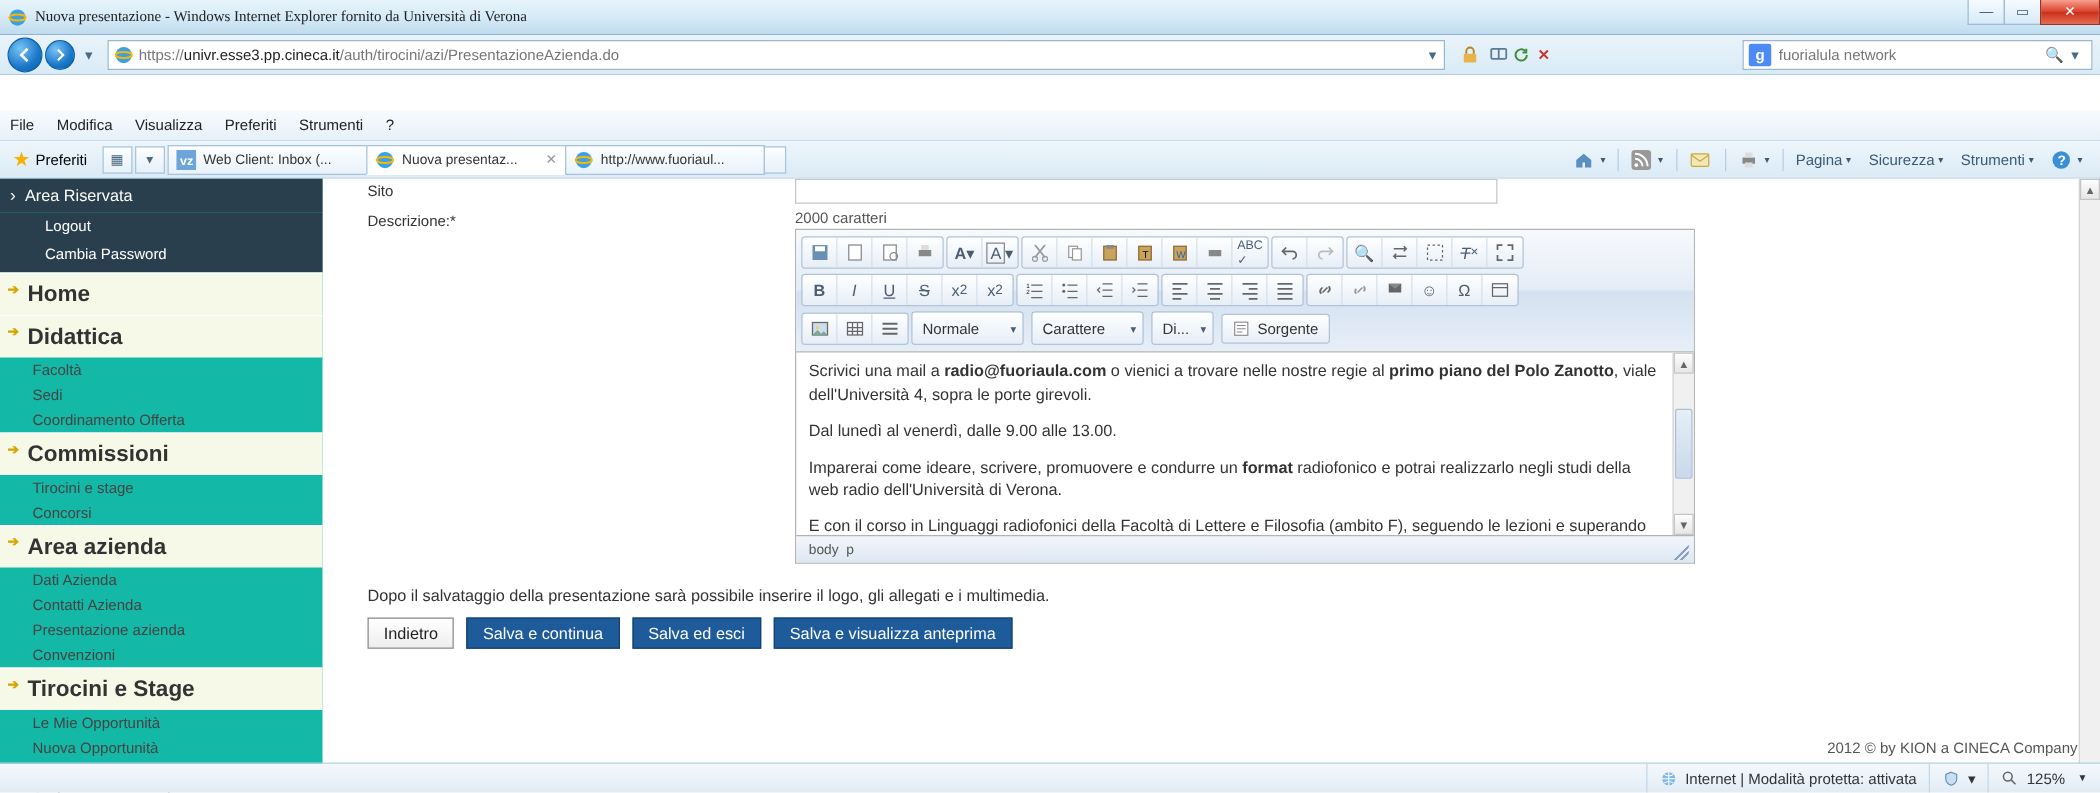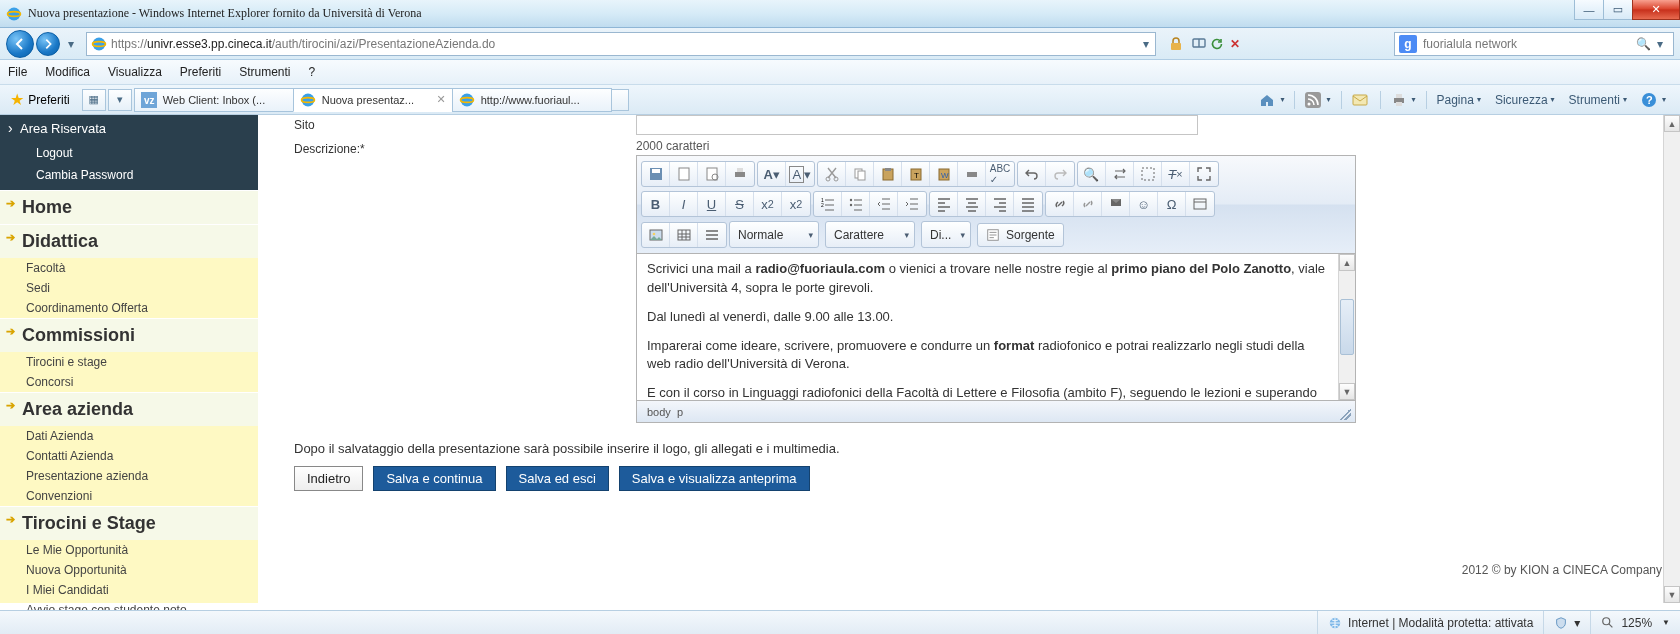--- a/index.html
+++ b/index.html
@@ -23,21 +23,21 @@
 .urlbox .path { color:#777; }
 .dropbtn { width:18px; height:22px; display:flex; align-items:center; justify-content:center; color:#4a6b85; }
 .lockbig { width:20px; height:20px; margin:0 4px; display:flex; align-items:center; justify-content:center; }
 .searchwrap { display:flex; align-items:center; margin-left:auto; }
 .searchbox { width:280px; height:24px; border:1px solid #9ab7d0; background:#fff; display:flex; align-items:center; padding:0 4px; }
 .searchbox .g { width:18px; height:18px; background:#4c8bf5; color:#fff; display:flex; align-items:center; justify-content:center; font-weight:bold; font-size:12px; border-radius:2px; margin-right:6px; }
 .searchbox .txt { color:#777; }
 .searchbox .mag { margin-left:auto; color:#5a7a96; }
 
 
-.menubar { height:22px; background:linear-gradient(#f7fbfe,#e7f1f9); display:flex; align-items:center; padding:12px 8px; border-bottom:1px solid #c8dceb; font-size:12px; color:#222; }
+.menubar { height:22px; background:linear-gradient(#f7fbfe,#e7f1f9); display:flex; align-items:center; padding:12px 8px; border-bottom:1px solid #c8dceb; font-size:12px; color:#222;margin-top:28px; }
 .menubar span { margin-right:18px; cursor:default; }
 
 
 .favbar { height:30px; background:linear-gradient(#eef6fc,#dbeaf5); display:flex; align-items:center; padding:0 4px; border-bottom:1px solid #b7cfe2; }
 .favstar { display:flex; align-items:center; padding:0 6px; height:24px; }
 .favstar .star { color:#f5b301; font-size:16px; margin-right:4px; }
 .tabgrp { display:flex; align-items:center; margin-left:6px; }
 .tgbtn { width:24px; height:22px; border:1px solid #a9c5dc; background:linear-gradient(#fdfeff,#e6f0f8); margin-right:2px; display:flex; align-items:center; justify-content:center; color:#4a6b85; font-size:11px; }
 .tab { height:24px; min-width:160px; max-width:180px; padding:0 6px; border:1px solid #a7c4dc; background:linear-gradient(#fdfeff,#e9f2fa); display:flex; align-items:center; margin-right:-1px; font-size:11px; color:#333; overflow:hidden; white-space:nowrap; }
 .tab.active { background:#fff; border-bottom-color:#fff; }
@@ -49,21 +49,21 @@
 .cbtn .dd { margin-left:3px; font-size:8px; }
 .sep { width:1px; height:18px; background:#b7cfe2; margin:0 2px; }
 
 
 .page { display:flex; height:488px; background:#fff; position:relative; }
 .scroll-track { width:17px; background:#f0f0f0; border-left:1px solid #d5d5d5; display:flex; flex-direction:column; }
 .scroll-track .arrow { height:17px; background:linear-gradient(#fdfdfd,#e6e6e6); border:1px solid #c5c5c5; display:flex; align-items:center; justify-content:center; font-size:9px; color:#666; }
 .scroll-track .thumb { flex:1; }
 
 
-.sidebar { width:258px; background:#fef9c3; }
+.sidebar { width:258px; background:#14b8a6; }
 .side-hdr-dark { background:#2a3f4d; color:#fff; padding:6px 10px 6px 20px; font-size:13px; position:relative; }
 .side-hdr-dark::before { content:"›"; position:absolute; left:8px; top:5px; color:#fff; font-size:14px; }
 .side-dark-item { background:#2a3f4d; color:#fff; padding:4px 10px 4px 36px; font-size:12px; }
 .side-hdr { background:#f6f9e8; padding:6px 10px 6px 22px; font-size:18px; font-weight:bold; color:#333; border-top:1px solid #fff; position:relative; }
 .side-hdr::before { content:"➔"; position:absolute; left:6px; top:6px; color:#d9a400; font-size:11px; }
 .side-item { padding:3px 10px 3px 26px; font-size:12px; color:#444; }
 
 
 .main { flex:1; padding:0 4px 10px 36px; overflow:hidden; display:flex; flex-direction:column; }
 .formrow { display:flex; align-items:flex-start; margin-bottom:4px; }

